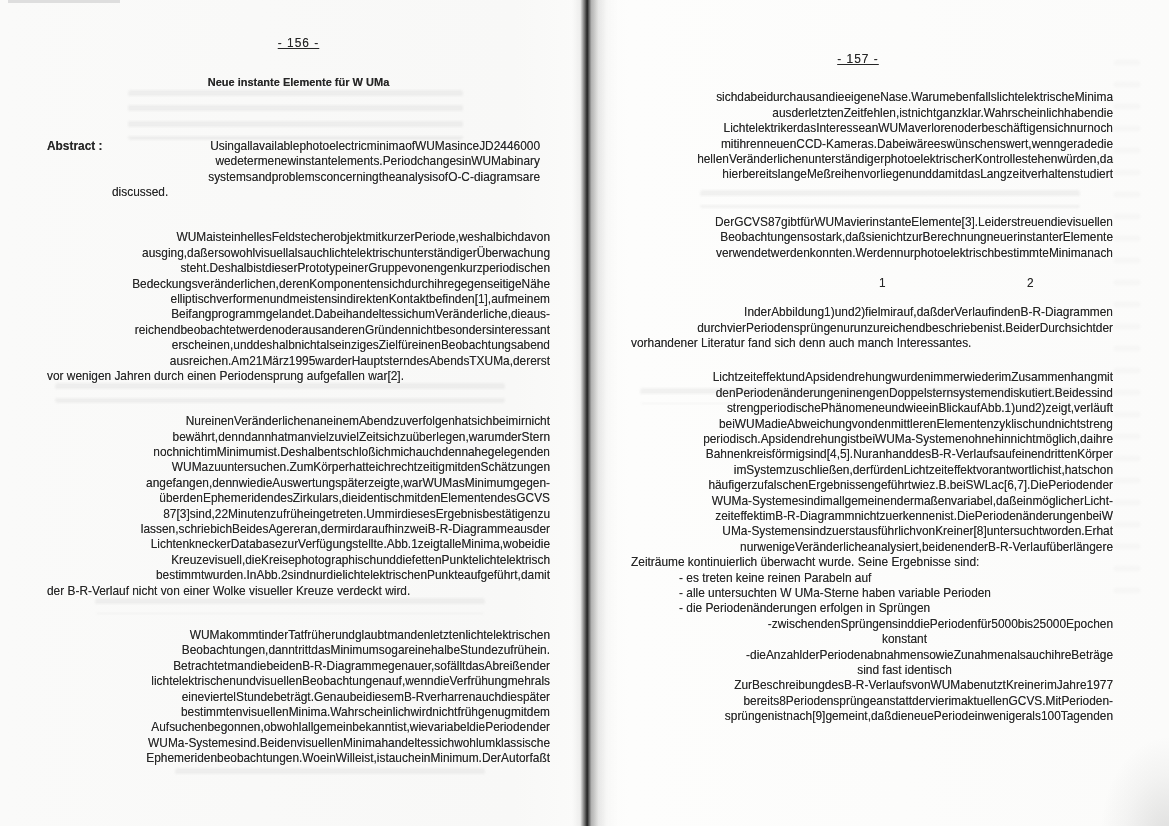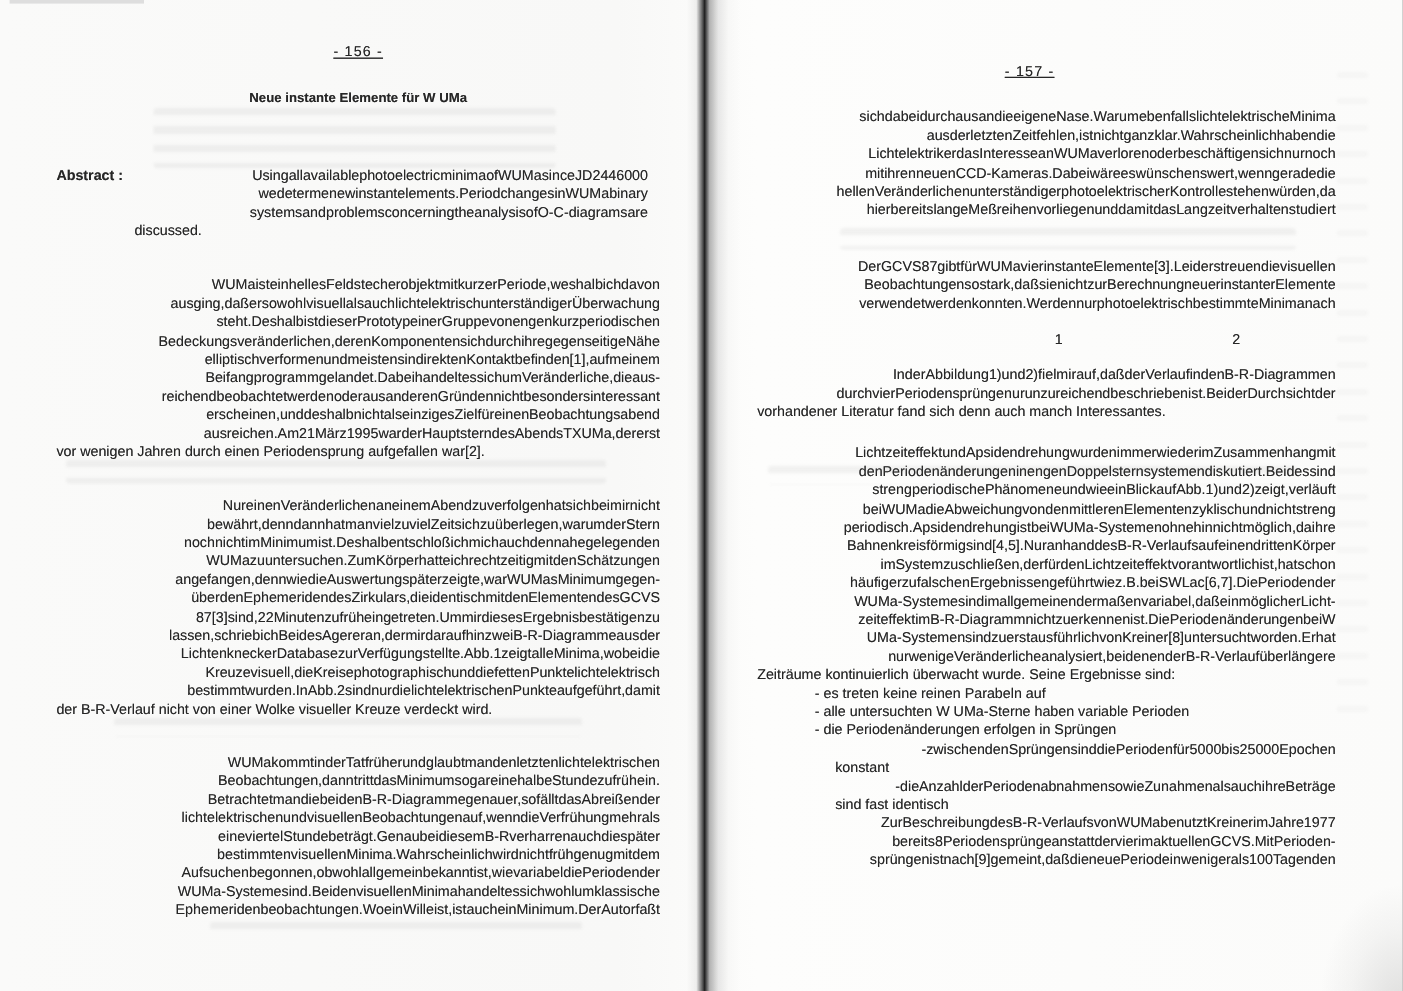--- a/index.html
+++ b/index.html
@@ -28,21 +28,21 @@
   .mt-r2{margin-top:32px;}
   .mt-f {margin-top:15px;}
   .mt-r3{margin-top:14px;}
   .mt-r4{margin-top:19px;}
   .ln{height:15.4px;line-height:15.4px;white-space:nowrap;}
   .ln.just{display:flex;justify-content:flex-end;}
   .formula .f-line{padding-left:82px;height:15.4px;line-height:15.4px;}
   .formula .f-subs{padding-left:248px;height:15.4px;line-height:15.4px;}
   .formula .f-subs span + span{margin-left:138px;}
   .list .ln{padding-left:48px;}
-  .list .item-cont .ln:nth-child(2){padding-left:65px;}
+  .list .item-cont .ln:nth-child(2){padding-left:65px;text-align:center;}
   
   .gutter{
     position:absolute;left:572px;top:0;width:46px;height:826px;
     background:linear-gradient(90deg,
       rgba(0,0,0,0) 0%,rgba(0,0,0,.05) 18%,
       rgba(30,30,30,.72) 29%,rgba(8,8,8,.9) 33%,
       rgba(90,90,90,.45) 42%,rgba(160,160,160,.22) 58%,
       rgba(215,215,215,.1) 76%,rgba(0,0,0,0) 100%);
     filter:blur(.5px);
   }

